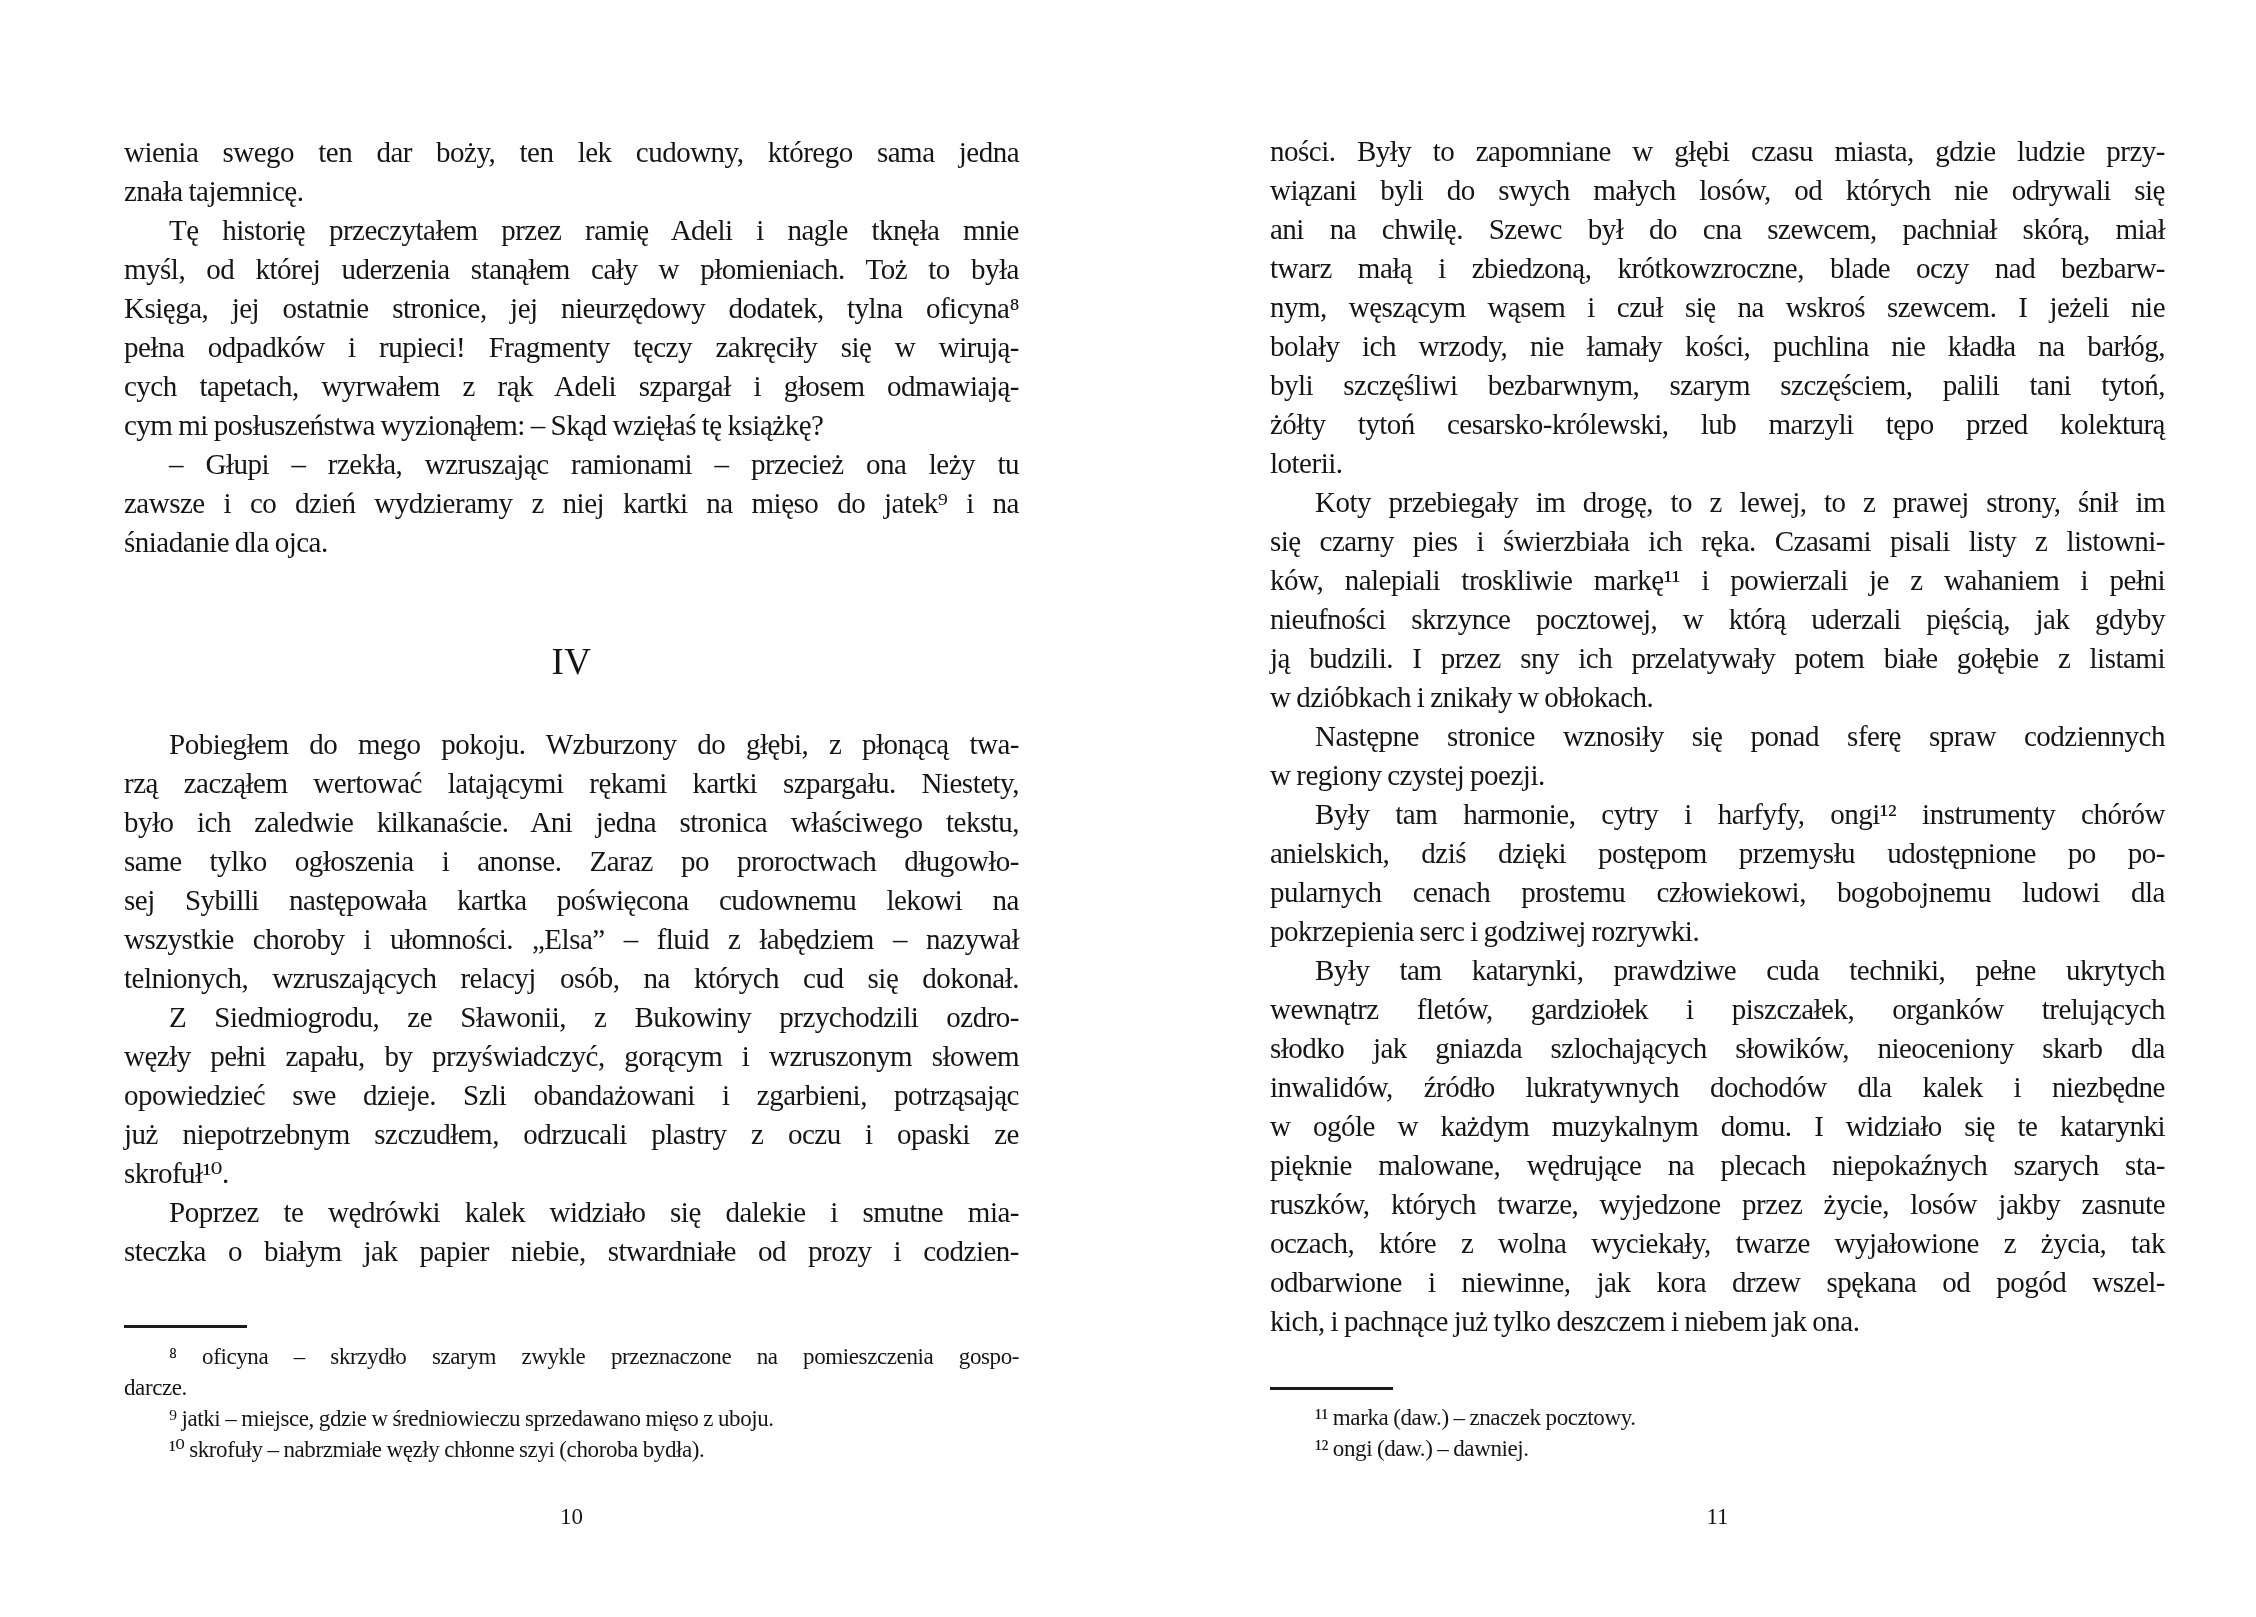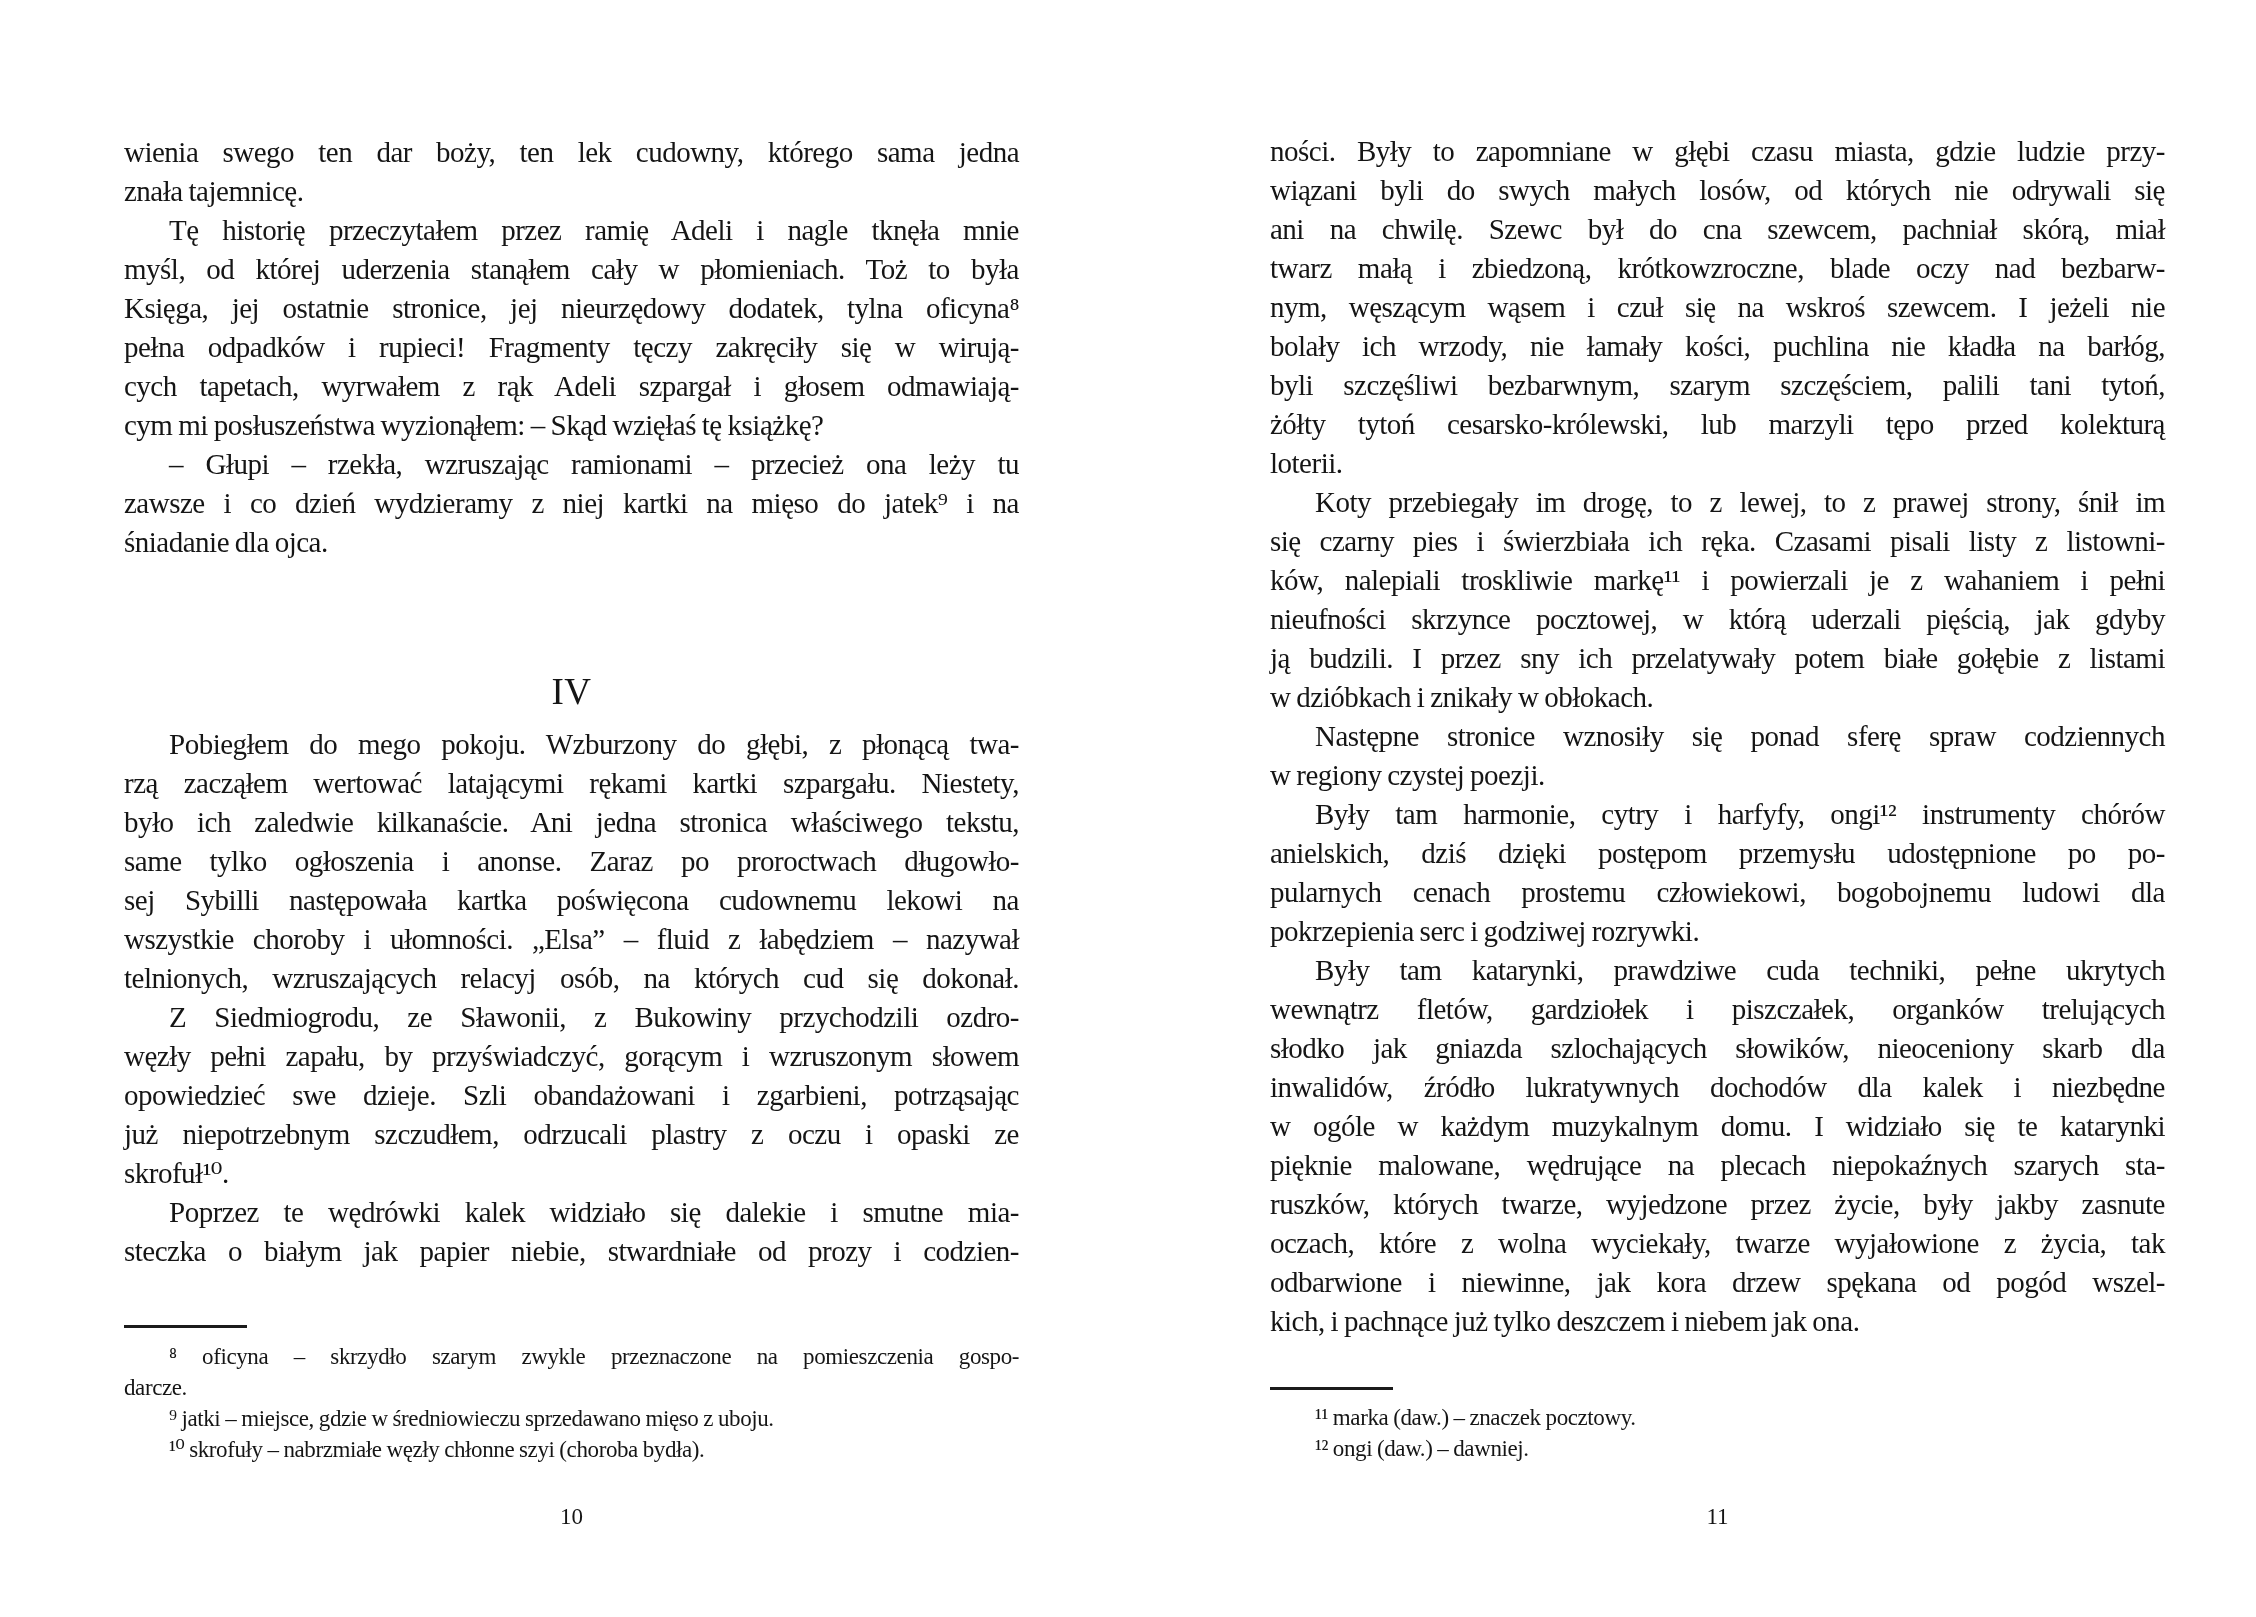--- a/index.html
+++ b/index.html
@@ -69,21 +69,21 @@
         <div class="line j">myśl, od której uderzenia stanąłem cały w płomieniach. Toż to była</div>
         <div class="line j">Księga, jej ostatnie stronice, jej nieurzędowy dodatek, tylna oficyna⁸</div>
         <div class="line j">pełna odpadków i rupieci! Fragmenty tęczy zakręciły się w wirują-</div>
         <div class="line j">cych tapetach, wyrwałem z rąk Adeli szpargał i głosem odmawiają-</div>
         <div class="line">cym mi posłuszeństwa wyzionąłem: – Skąd wzięłaś tę książkę?</div>
         <div class="line j ind">– Głupi – rzekła, wzruszając ramionami – przecież ona leży tu</div>
         <div class="line j">zawsze i co dzień wydzieramy z niej kartki na mięso do jatek⁹ i na</div>
         <div class="line">śniadanie dla ojca.</div>
       </div>
 
-    <h2 class="heading" style="top:672px">IV</h2>
+    <h2 class="heading" style="top:642px">IV</h2>
 
     <div class="block" style="top:725px">
         <div class="line j ind">Pobiegłem do mego pokoju. Wzburzony do głębi, z płonącą twa-</div>
         <div class="line j">rzą zacząłem wertować latającymi rękami kartki szpargału. Niestety,</div>
         <div class="line j">było ich zaledwie kilkanaście. Ani jedna stronica właściwego tekstu,</div>
         <div class="line j">same tylko ogłoszenia i anonse. Zaraz po proroctwach długowło-</div>
         <div class="line j">sej Sybilli następowała kartka poświęcona cudownemu lekowi na</div>
         <div class="line j">wszystkie choroby i ułomności. „Elsa” – fluid z łabędziem – nazywał</div>
         <div class="line j">telnionych, wzruszających relacyj osób, na których cud się dokonał.</div>
         <div class="line j ind">Z Siedmiogrodu, ze Sławonii, z Bukowiny przychodzili ozdro-</div>
@@ -129,21 +129,21 @@
         <div class="line j ind">Były tam harmonie, cytry i harfyfy, ongi¹² instrumenty chórów</div>
         <div class="line j">anielskich, dziś dzięki postępom przemysłu udostępnione po po-</div>
         <div class="line j">pularnych cenach prostemu człowiekowi, bogobojnemu ludowi dla</div>
         <div class="line">pokrzepienia serc i godziwej rozrywki.</div>
         <div class="line j ind">Były tam katarynki, prawdziwe cuda techniki, pełne ukrytych</div>
         <div class="line j">wewnątrz fletów, gardziołek i piszczałek, organków trelujących</div>
         <div class="line j">słodko jak gniazda szlochających słowików, nieoceniony skarb dla</div>
         <div class="line j">inwalidów, źródło lukratywnych dochodów dla kalek i niezbędne</div>
         <div class="line j">w ogóle w każdym muzykalnym domu. I widziało się te katarynki</div>
         <div class="line j">pięknie malowane, wędrujące na plecach niepokaźnych szarych sta-</div>
-        <div class="line j">ruszków, których twarze, wyjedzone przez życie, były jakby zasnute</div>
+        <div class="line j">ruszków, których twarze, wyjedzone przez życie, losów jakby zasnute</div>
         <div class="line j">oczach, które z wolna wyciekały, twarze wyjałowione z życia, tak</div>
         <div class="line j">odbarwione i niewinne, jak kora drzew spękana od pogód wszel-</div>
         <div class="line">kich, i pachnące już tylko deszczem i niebem jak ona.</div>
       </div>
 
     <div class="fn-rule" style="top:1387px"></div>
 
     <div class="block footnotes" style="top:1402px">
         <div class="line ind">¹¹ marka (daw.) – znaczek pocztowy.</div>
         <div class="line ind">¹² ongi (daw.) – dawniej.</div>

